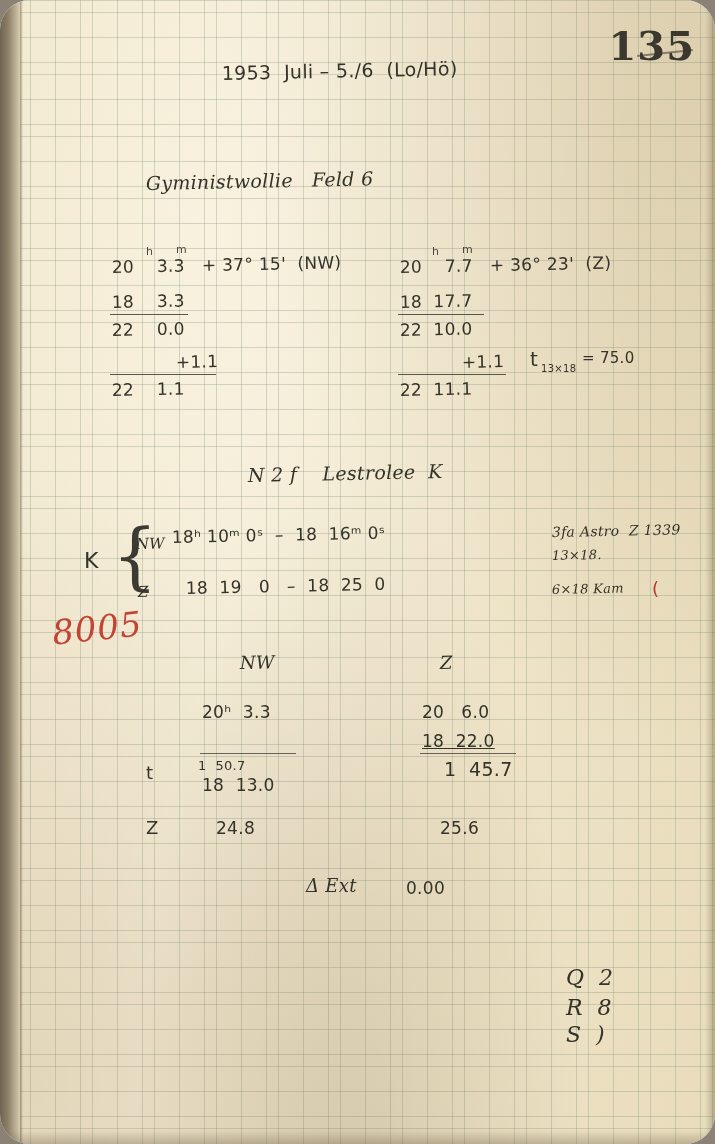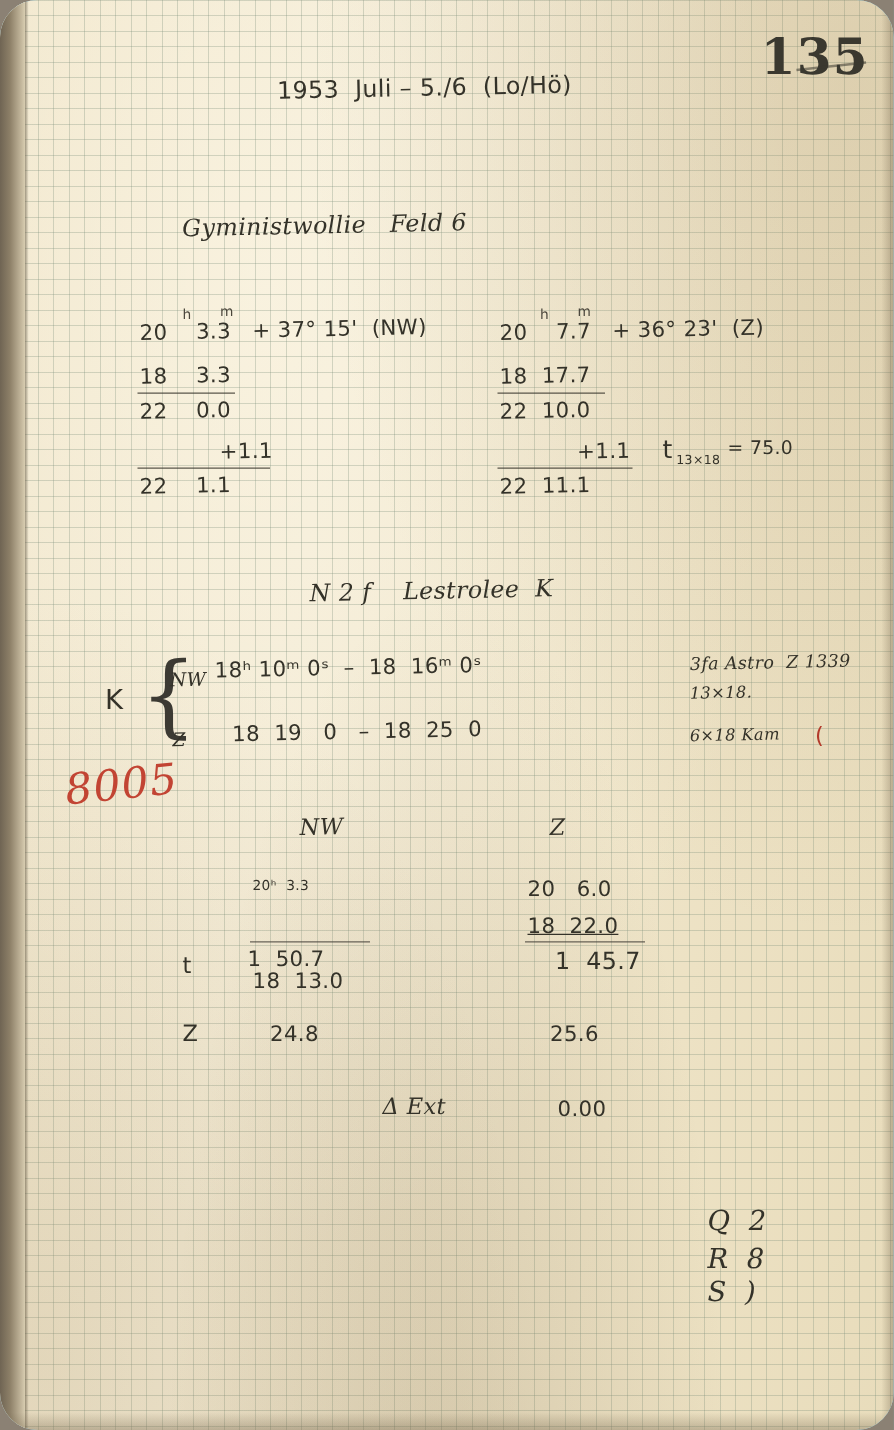--- a/index.html
+++ b/index.html
@@ -196,37 +196,37 @@
   <div class="hw script slant1 ink-dark" style="left:552px; top:524px; font-size:14px;">3fa Astro  Z 1339</div>
   <div class="hw script slant1 ink-dark" style="left:552px; top:548px; font-size:13px;">13×18.</div>
   <div class="hw script slant1 ink-dark" style="left:552px; top:582px; font-size:13px;">6×18 Kam</div>
   <div class="hw ink-red" style="left:652px; top:578px; font-size:18px;">(</div>
 
   <div id="red-annot">8005</div>
 
   <div class="hw script slant1 ink-dark" style="left:240px; top:652px; font-size:18px;">NW</div>
   <div class="hw script slant1 ink-dark" style="left:440px; top:652px; font-size:18px;">Z</div>
 
-  <div class="hw ink-dark" style="left:202px; top:702px; font-size:11px;text-align:right;">20ʰ  3.3</div>
+  <div class="hw ink-dark" style="left:202px; top:702px; font-size:17px;text-align:right;">20ʰ  3.3</div>
   <div class="hw ink-dark" style="left:422px; top:702px; font-size:17px;">20   6.0</div>
 
   <div class="hw ink-dark" style="left:202px; top:775px; font-size:17px;">18  13.0</div>
   <div class="hw ink-dark" style="left:422px; top:731px; font-size:17px;text-decoration:underline;">18  22.0</div>
 
   <div class="rule-thin" style="left:200px; top:753px; width:96px;"></div>
   <div class="rule-thin" style="left:420px; top:753px; width:96px;"></div>
 
   <div class="hw ink-dark" style="left:146px; top:762px; font-size:18px;">t</div>
-  <div class="hw ink-dark" style="left:198px; top:758px; font-size:17px;">1  50.7</div>
+  <div class="hw ink-dark" style="left:198px; top:758px; font-size:13px;">1  50.7</div>
   <div class="hw ink-dark" style="left:444px; top:758px; font-size:19px;">1  45.7</div>
 
   <div class="hw ink-dark" style="left:146px; top:817px; font-size:18px;">Z</div>
   <div class="hw ink-dark" style="left:216px; top:818px; font-size:17px;">24.8</div>
   <div class="hw ink-dark" style="left:440px; top:818px; font-size:17px;">25.6</div>
 
   <div class="hw script ink-dark" style="left:306px; top:875px; font-size:18px;">Δ Ext</div>
-  <div class="hw ink-dark" style="left:406px; top:878px; font-size:17px;margin-left:40px;">0.00</div>
+  <div class="hw ink-dark" style="left:406px; top:878px; font-size:17px;">0.00</div>
 
   <div class="hw script ink-dark" style="left:566px; top:965px; font-size:22px;">Q  2</div>
   <div class="hw script ink-dark" style="left:566px; top:995px; font-size:22px;">R  8</div>
   <div class="hw script ink-dark" style="left:566px; top:1022px; font-size:22px;">S  )</div>
 
 </div>
 
 </body></html>

